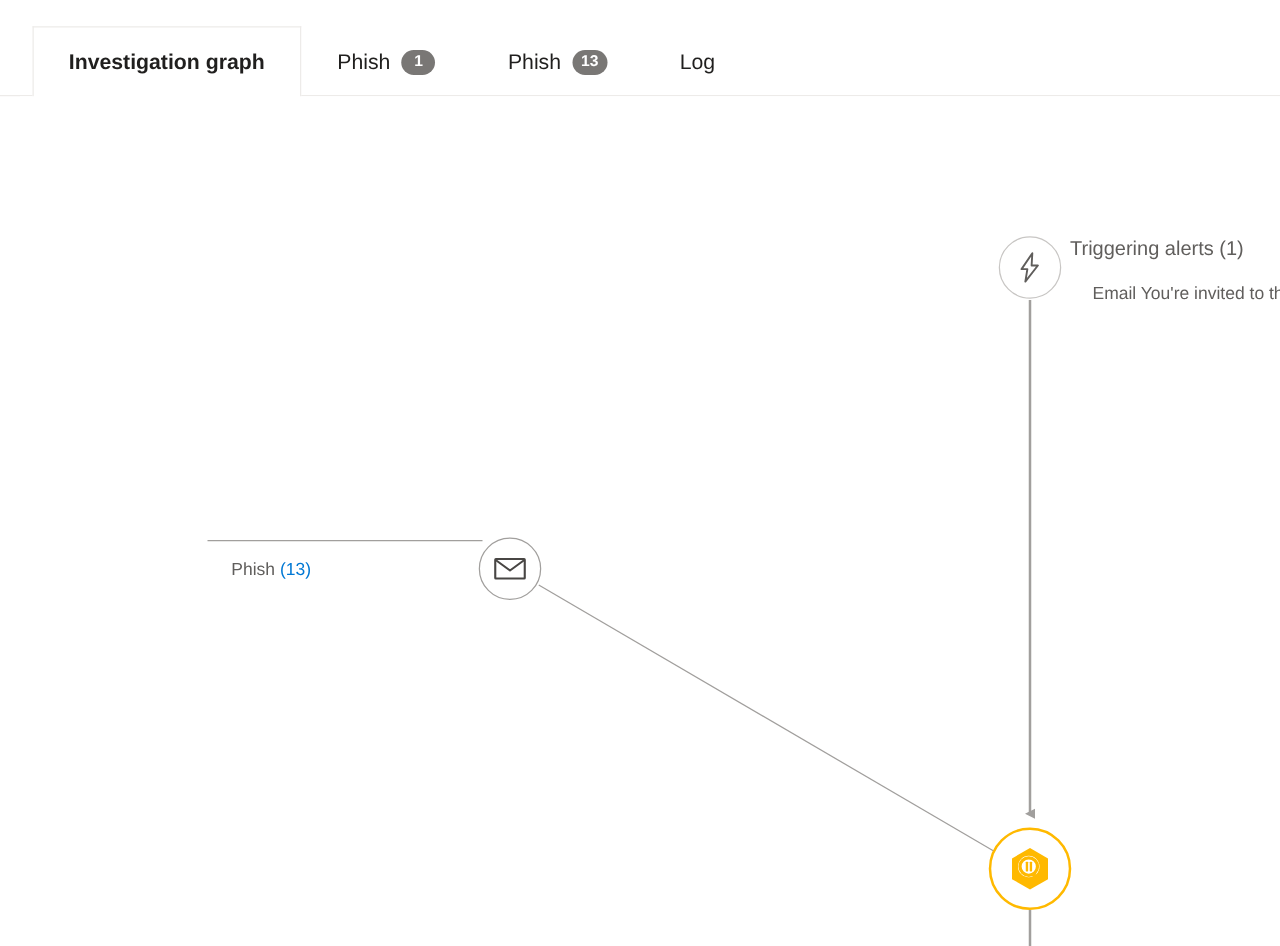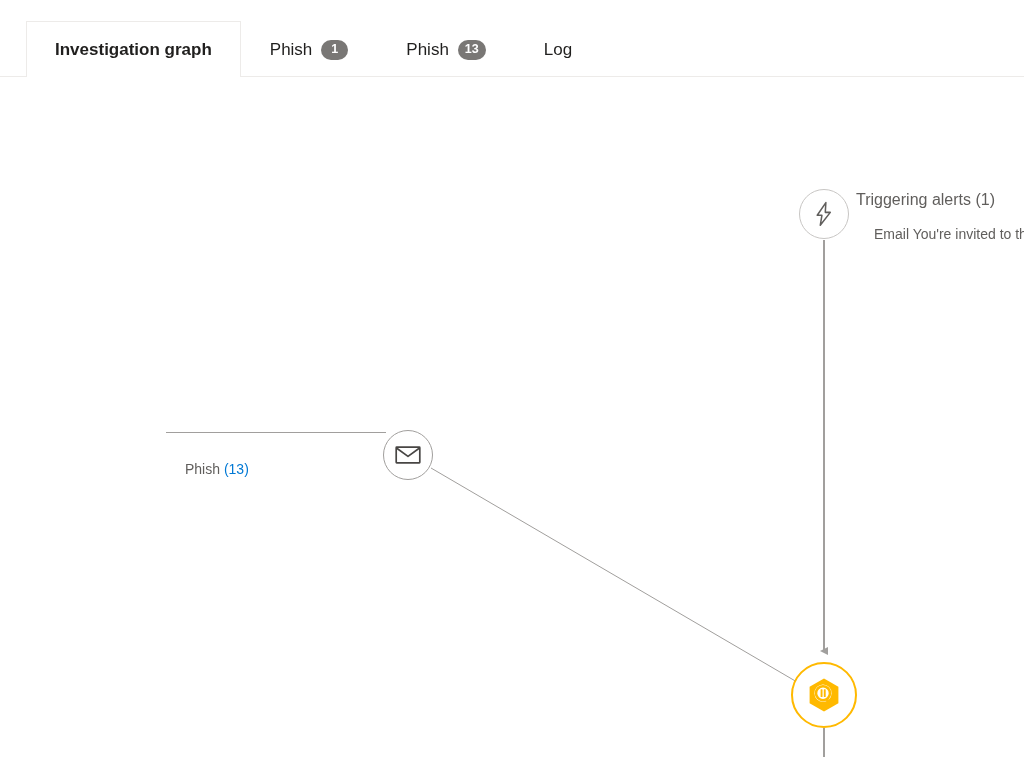--- a/index.html
+++ b/index.html
@@ -137,21 +137,21 @@
 
   .grp-emails { left: 150px; top: 348px; width: 220px; }
   .grp-emails .label-title { display: block; }
   .grp-emails .rule {
     display: block;
     width: 220px;
     height: 1px;
     background: #a19f9d;
     margin-top: 7px;
   }
-  .grp-emails .label-sub { display: block; margin-top: 28px; margin-left: 19px; }
+  .grp-emails .label-sub { display: block; margin-top: 14px; margin-left: 19px; }
 </style>
 </head>
 <body>
 
 <div class="tabbar">
   <div class="tabs">
 
     <div class="tab active">
       <span class="tab-label">Investigation graph</span>
     </div>

